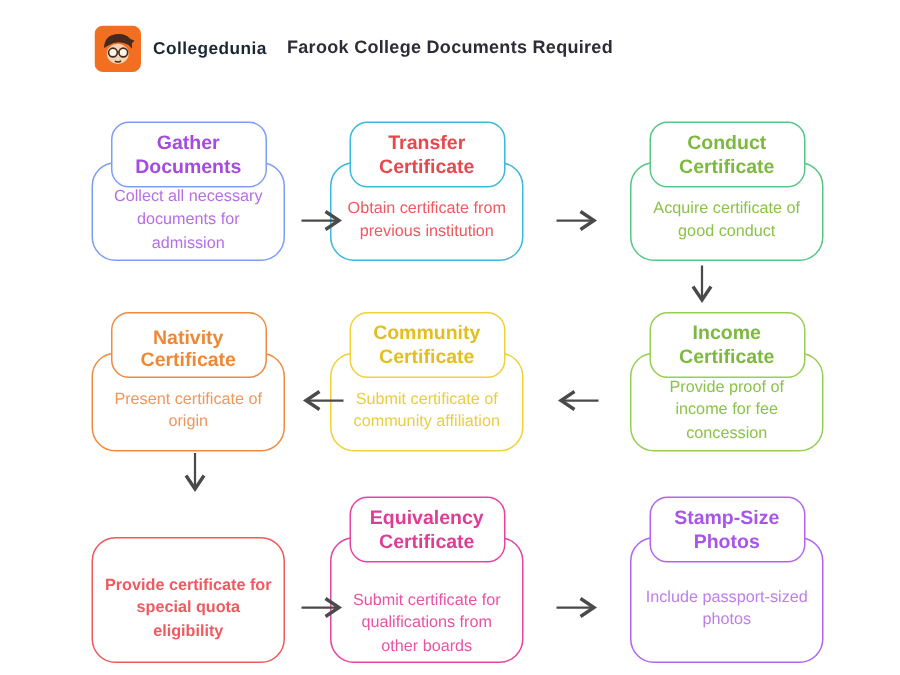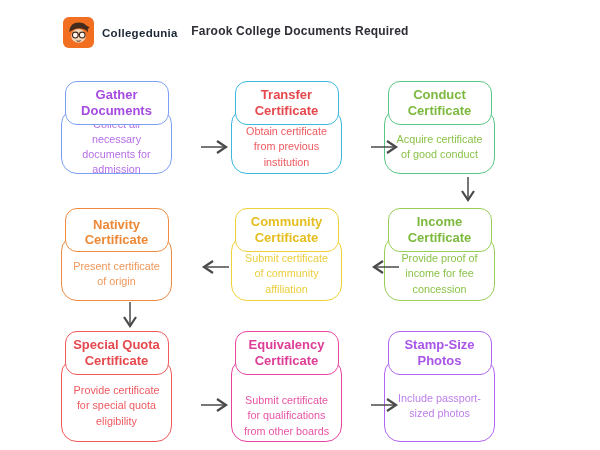--- a/index.html
+++ b/index.html
@@ -10,24 +10,24 @@
   
   #brand{position:absolute;left:31px;top:17px;display:flex;align-items:center;gap:8px;z-index:3;padding-left:32px;}
   #brand svg{display:block;}
   #brand-label{font-size:11.5px;font-weight:bold;color:#1B2735;letter-spacing:.3px;}
   #page-title{
     position:absolute;left:0;right:0;top:24px;text-align:center;
     font-size:12px;font-weight:bold;color:#2D2D36;letter-spacing:.2px;
   }
   
   .card{
-    position:absolute;width:111px;box-sizing:border-box;background:#fff;
+    position:absolute;width:129px;box-sizing:border-box;background:#fff;
     border:1.6px solid #999;border-radius:16px;
   }
-  .col-a{left:61px}.col-b{left:231px}.col-c{left:384px}
+  .col-a{left:61px}.col-b{left:220px}.col-c{left:420px}
   .row-1{top:108px;height:66px}
   .row-2{top:235px;height:66px}
   .row-3{top:358px;height:84px}
   .card-header{
     position:absolute;top:-28px;left:50%;transform:translateX(-50%);
     width:104px;min-height:44px;box-sizing:border-box;padding:3px 2px;
     background:#fff;border:1.6px solid #999;border-radius:12px;
     display:flex;align-items:center;justify-content:center;text-align:center;
     font-weight:bold;font-size:13px;line-height:1.2;z-index:2;
   }
@@ -125,25 +125,22 @@
   <div class="card col-c row-2" style="border-color: rgb(151, 206, 85);">
     <div class="card-header" style="border-color: rgb(151, 206, 85); color: rgb(124, 185, 62);">
       <span>Income Certificate</span>
     </div>
     <div class="card-body">
       <span class="card-desc" style="color: rgb(139, 195, 74);">Provide proof of income for fee concession</span>
     </div>
   </div>
 
   <div class="card col-a row-3" style="border-color: rgb(240, 90, 90);">
-    <div class="card-header" style="border-color: rgb(240, 90, 90); color: rgb(229, 72, 77);">
-      <span>Special Quota Certificate</span>
-    </div>
     <div class="card-body">
-      <span class="card-desc" style="color: rgb(238, 90, 96);">Provide certificate for special quota eligibility</span>
+      <span class="card-desc" style="color: rgb(238, 90, 96); font-weight: bold;">Provide certificate for special quota eligibility</span>
     </div>
   </div>
 
   <div class="card col-b row-3" style="border-color: rgb(231, 67, 161); text-decoration: underline;">
     <div class="card-header" style="border-color: rgb(231, 67, 161); color: rgb(221, 61, 150);">
       <span>Equivalency Certificate</span>
     </div>
     <div class="card-body">
       <span class="card-desc" style="color: rgb(231, 84, 165); margin-top: 20px;">Submit certificate for qualifications from other boards</span>
     </div>

